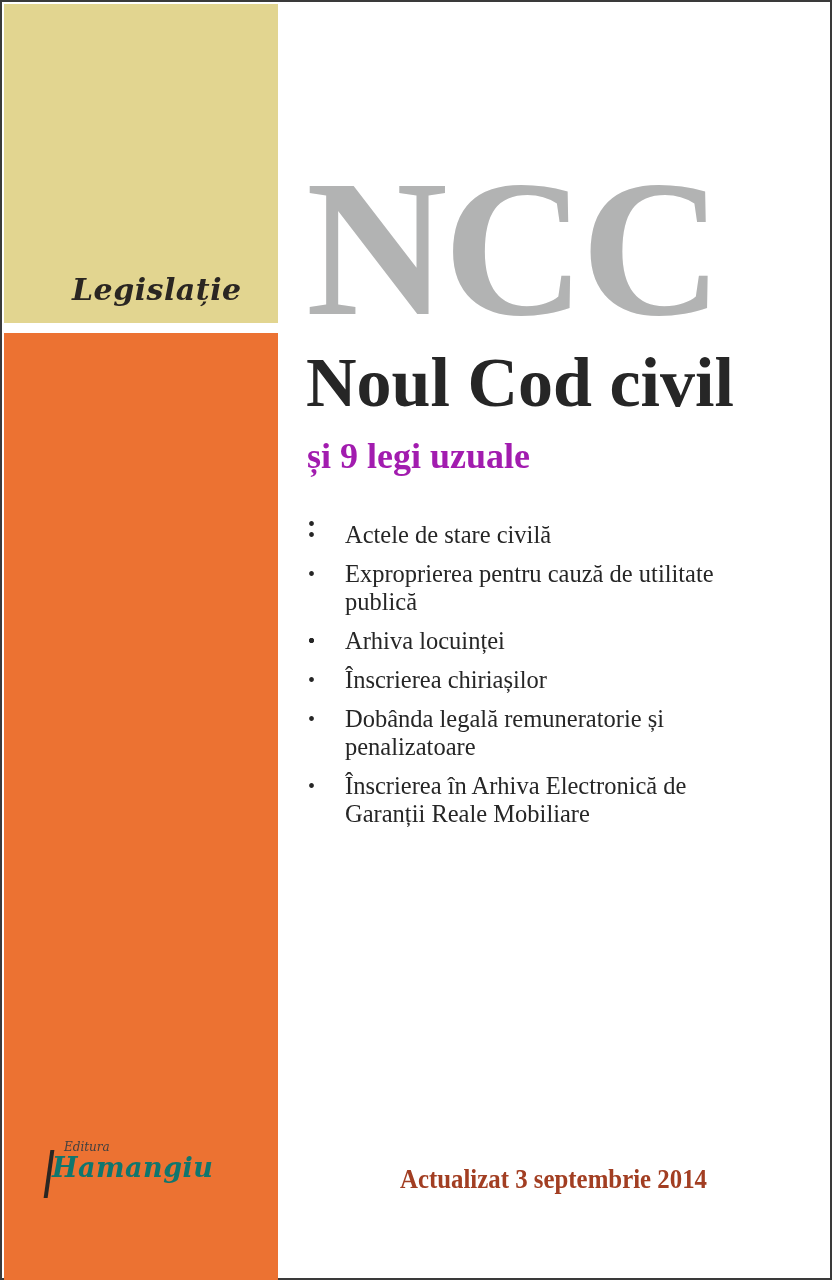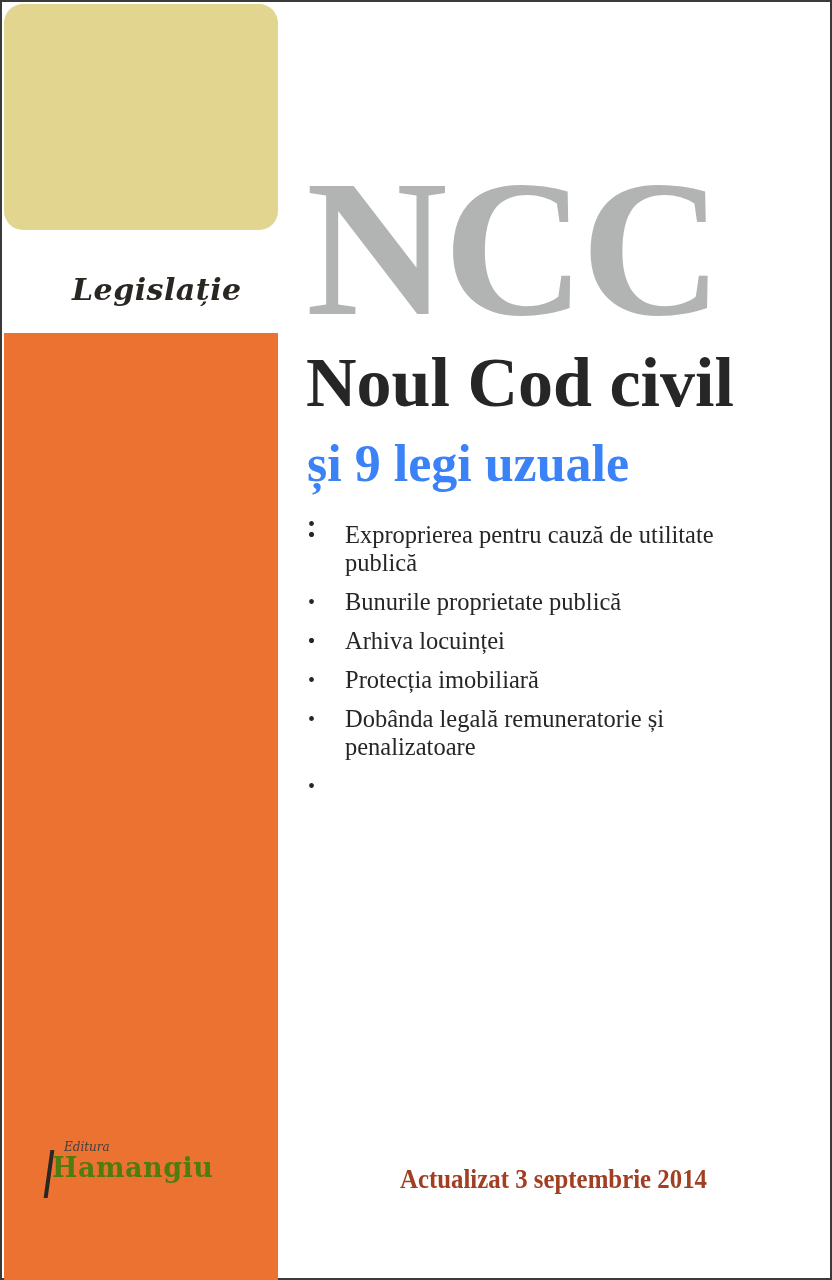--- a/index.html
+++ b/index.html
@@ -1,55 +1,55 @@
 <!DOCTYPE html>
 <html><head>
 <meta charset="utf-8">
 <style>
   html, body { margin: 0; padding: 0; }
   body { width: 832px; height: 1280px; position: relative; background: #ffffff; overflow: hidden; }
   .cover { position: absolute; left: 0; top: 0; width: 832px; height: 1280px; box-sizing: border-box; border: 2px solid #3a3a3a; background: #fff; }
-  .tan-panel { position: absolute; left: 2px; top: 2px; width: 274px; height: 226px; background: #e2d590; border-radius: 19px; }
+  .tan-panel { position: absolute; left: 2px; top: 2px; width: 274px; height: 319px; background: #e2d590; }
   .orange-panel { position: absolute; left: 2px; top: 331px; width: 274px; height: 947px; background: #ec7232; }
   .legislatie { position: absolute; left: 68px; top: 268px; font-family: "DejaVu Serif", serif; font-style: italic; font-weight: bold; font-size: 30px; color: #2a2622; letter-spacing: 0.5px; }
   .ncc { position: absolute; left: 304px; top: 148px; font-family: "Liberation Serif", serif; font-weight: bold; font-size: 196px; line-height: 1; color: #b2b3b3; letter-spacing: -4px; }
   .title { position: absolute; left: 304px; top: 346px; font-family: "Liberation Serif", serif; font-weight: bold; font-size: 70px; line-height: 1; color: #262626; }
-  .subtitle { position: absolute; left: 305px; top: 436px; font-family: "Liberation Serif", serif; font-weight: bold; font-size: 52px; line-height: 1; color: #3b82f6; }
+  .subtitle { position: absolute; left: 305px; top: 436px; font-family: "Liberation Serif", serif; font-weight: bold; font-size: 36px; line-height: 1; color: #a21caf; }
   ul.laws { position: absolute; left: 306px; top: 508px; margin: 0; padding: 0; list-style: none; width: 480px; font-family: "Liberation Serif", serif; font-size: 24.5px; line-height: 28px; color: #262626; }
   ul.laws li { position: relative; padding-left: 37px; margin-bottom: 11px; }
   ul.laws li .bullet { position: absolute; left: 0; top: 0; font-size: 20px; }
   .publisher { position: absolute; left: 40px; top: 1138px; width: 130px; height: 60px; }
   .pub-small { position: absolute; left: 22px; top: 0; font-family: "DejaVu Serif", serif; font-style: italic; font-size: 12px; color: #404040; }
-  .pub-large { position: absolute; left: 10px; top: 12px; font-family: "DejaVu Serif", serif; font-weight: bold; font-size: 27px; color: #4d7c0f; letter-spacing: 0.5px; }
+  .pub-large { position: absolute; left: 10px; top: 12px; font-family: "DejaVu Serif", serif; font-style: italic; font-weight: bold; font-size: 27px; color: #0f766e; letter-spacing: 0.5px; }
   .pub-mark { position: absolute; left: 5px; top: 10px; width: 4px; height: 48px; background: #2a2622; transform: skewX(-8deg); }
   .updated { position: absolute; left: 398px; top: 1162px; font-family: "Liberation Serif", serif; font-weight: bold; font-size: 27px; color: #a23e22; transform: scaleX(0.92); transform-origin: left center; white-space: nowrap; }
 </style>
 </head>
 <body>
 
 <div class="cover">
   <div class="tan-panel">
     <span class="legislatie">Legislație</span>
   </div>
   <div class="orange-panel"></div>
 
   <div class="ncc">NCC</div>
   <div class="title">Noul Cod civil</div>
   <div class="subtitle">și 9 legi uzuale</div>
 
   <ul class="laws">
     <li><span class="bullet">•</span></li>
+    <li><span class="bullet">•</span><span>Actele de stare civilă</span></li>
+    <li><span class="bullet">•</span><span>Exproprierea pentru cauză de utilitate publică</span></li>
     <li><span class="bullet">•</span></li>
-    <li><span class="bullet">•</span><span>Exproprierea pentru cauză de utilitate publică</span></li>
-    <li><span class="bullet">•</span><span>Bunurile proprietate publică</span></li>
     <li><span class="bullet">•</span></li>
     <li><span class="bullet">•</span><span>Arhiva locuinței</span></li>
-    <li><span class="bullet">•</span><span>Protecția imobiliară</span></li>
+    <li><span class="bullet">•</span><span>Înscrierea chiriașilor</span></li>
     <li style="width:400px"><span class="bullet">•</span><span>Dobânda legală remuneratorie și penalizatoare</span></li>
-    <li style="width:420px"><span class="bullet">•</span></li>
+    <li style="width:420px"><span class="bullet">•</span><span>Înscrierea în Arhiva Electronică de Garanții Reale Mobiliare</span></li>
   </ul>
 
   <div class="publisher">
     <div class="pub-mark"></div>
     <span class="pub-small">Editura</span>
     <span class="pub-large">Hamangiu</span>
   </div>
 
   <div class="updated">Actualizat 3 septembrie 2014</div>
 </div>

